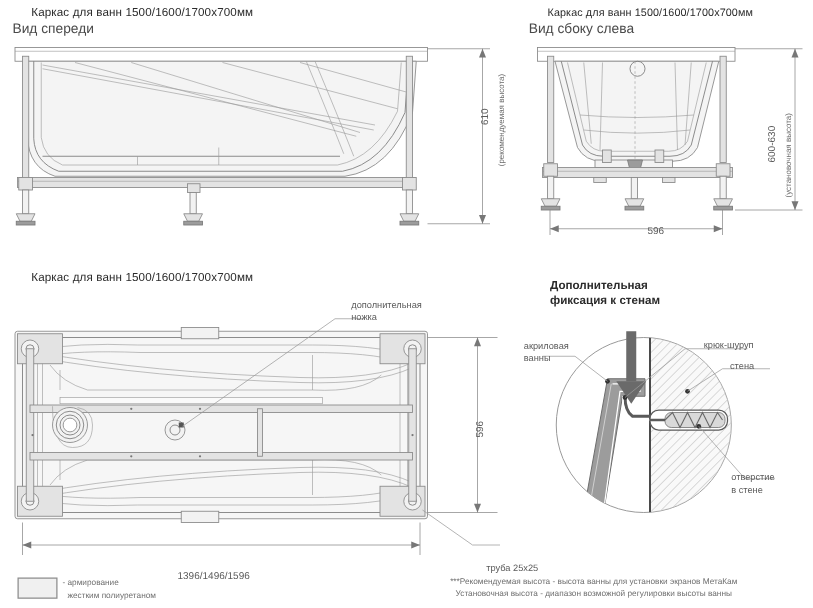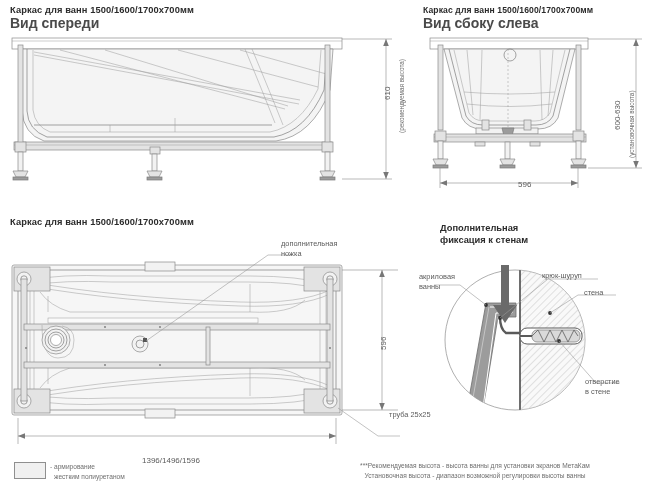--- a/index.html
+++ b/index.html
@@ -15,29 +15,30 @@
     font-family: "Liberation Sans", sans-serif;
     color: #3a3a3a;
     -webkit-font-smoothing: antialiased;
   }
   .panel { position: absolute; }
 
   
   .title-block { position: absolute; }
   .title-main {
     font-size: 9.3px;
-    font-weight: bold;
+    font-weight: normal;
     color: #2b2b2b;
     letter-spacing: 0.1px;
     white-space: nowrap;
     line-height: 13px;
+    margin-left: 15px;
   }
   .title-sub {
-    font-size: 14px;
-    font-weight: bold;
+    font-size: 11px;
+    font-weight: normal;
     color: #4a4a4a;
     white-space: nowrap;
     line-height: 13px;
   }
   .title-main2 {
     font-size: 9.3px;
     font-weight: bold;
     color: #2b2b2b;
     white-space: nowrap;
     line-height: 12px;
@@ -324,21 +325,21 @@
     <path d="M 336 196 L 329 193.2 L 329 198.8 Z" style="fill:#777;"></path>
   </svg>
 </div>
 
 <div class="lbl" style="left:281px; top:239px;">
   <span>дополнительная</span><br>
   <span>ножка</span>
 </div>
 <div class="dimtext rot" style="left:379px; top:350px; transform:rotate(-90deg);">596</div>
 <div class="dimtext" style="left:142px; top:456px;">1396/1496/1596</div>
-<div class="lbl" style="left:389px; top:410px;text-align:center;">труба 25х25</div>
+<div class="lbl" style="left:389px; top:450px;text-align:center;">труба 25х25</div>
 
 <div class="title-block" style="left:440px; top:222px;">
   <div class="title-main2">Дополнительная</div>
   <div class="title-main2">фиксация к стенам</div>
 </div>
 
 <div class="panel" style="left:420px; top:255px; width:230px; height:175px;">
   <svg width="230" height="175" viewBox="0 0 230 175">
     <defs>
       <clipPath id="detailCircle">
@@ -393,21 +394,21 @@
     <circle cx="139" cy="86" r="1.9" style="fill:#333;"></circle>
     <line class="lead" x1="139" y1="86" x2="176" y2="128"></line>
     <line class="lead" x1="176" y1="128" x2="200" y2="128"></line>
   </svg>
 </div>
 
 <div class="lbl" style="left:419px; top:272px; width:55px;">
   <span>акриловая</span><br>
   <span>ванны</span>
 </div>
-<div class="lbl" style="left:542px; top:271px;">крюк-шуруп</div>
+<div class="lbl" style="left:563px; top:271px;">крюк-шуруп</div>
 <div class="lbl" style="left:584px; top:288px;">стена</div>
 <div class="lbl" style="left:585px; top:377px;">
   <span>отверстие</span><br>
   <span>в стене</span>
 </div>
 
 <div class="legend-swatch" style="left:14px; top:462px;"></div>
 <div class="legend-text" style="left:50px; top:462px;">
   <span>- армирование</span><br>
   <span style="margin-left:4px; display:inline-block;">жестким полиуретаном</span>

